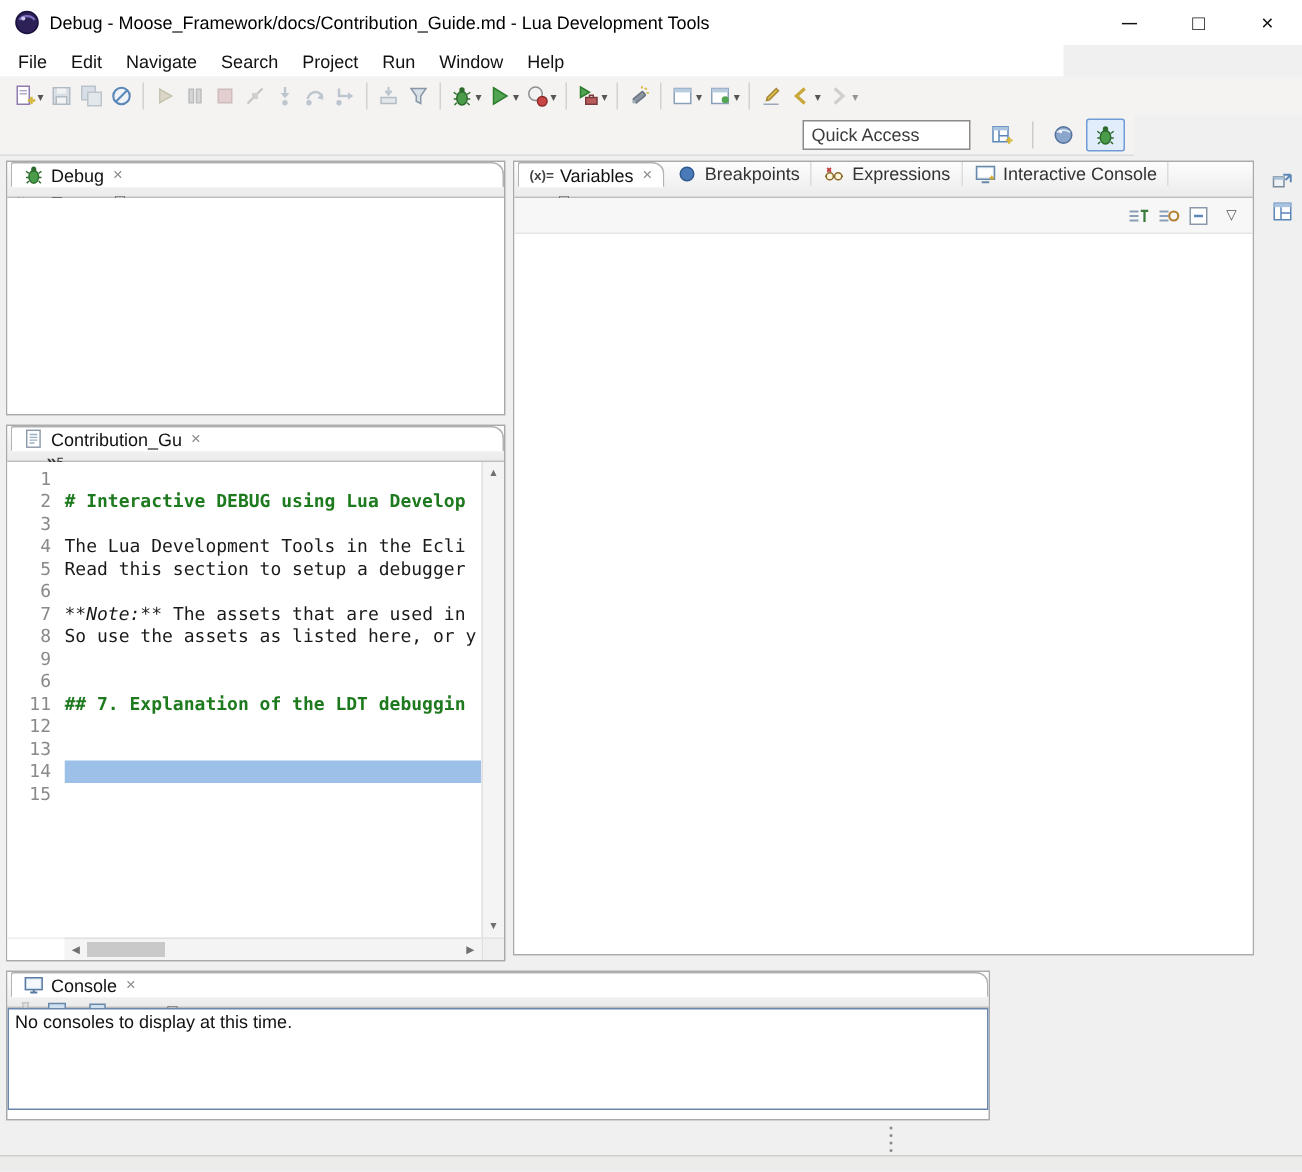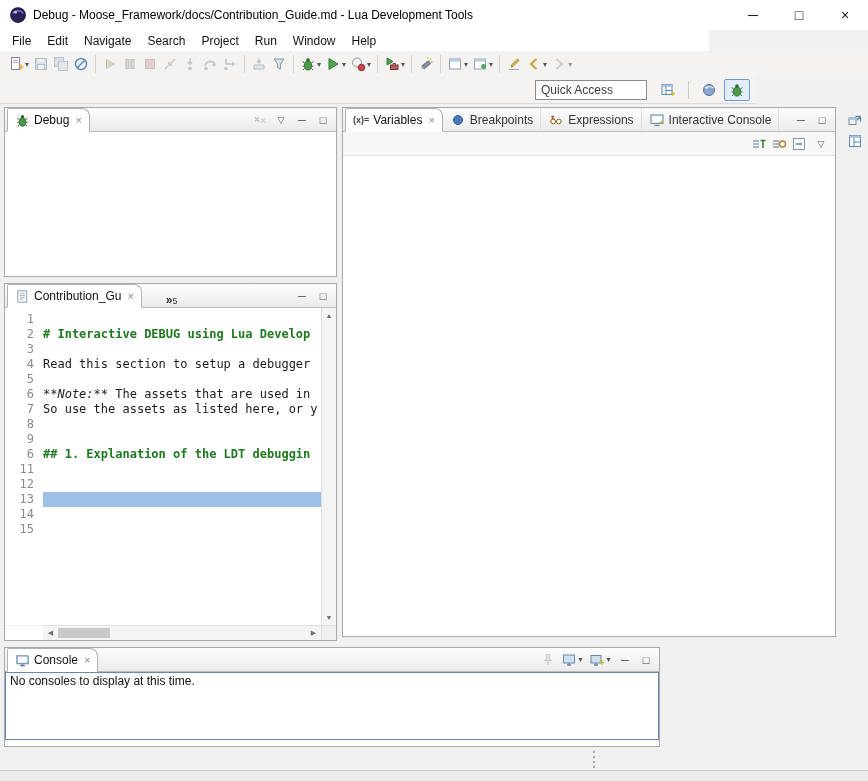--- a/index.html
+++ b/index.html
@@ -47,21 +47,21 @@
     display:flex;align-items:center;padding-left:5px;color:#3c3c3c;margin-right:8px;}
   .persp-group{display:flex;align-items:center;gap:2px;}
   .persp-btn{width:26px;height:22px;display:flex;align-items:center;justify-content:center;
     border:1px solid transparent;border-radius:2px;}
   .persp-btn.active{background:#e1edfb;border-color:#6f9bd6;}
   .qa-sep{width:1px;height:18px;background:#cccbca;margin:0 5px;}
 
   
   .panel{position:absolute;background:#fff;border:1px solid #a9a9a9;}
   .panel-header{height:24px;background:linear-gradient(#fdfdfd,#ebebeb);
-    border-bottom:1px solid #bdbdbd;display:flex;align-items:stretch;padding-left:2px;position:relative;}
+    border-bottom:1px solid #bdbdbd;display:flex;align-items:stretch;padding-left:2px;position:relative;flex-direction:column;}
   .tab{display:flex;align-items:center;gap:4px;padding:0 7px;color:#333;border-right:1px solid #dddcdb;}
   .tab.active{background:#fff;border:1px solid #b2b2b2;border-bottom:1px solid #fff;
     border-radius:2px 8px 0 0;margin-bottom:-1px;z-index:2;color:#111;}
   .tab-label{white-space:nowrap;}
   .tab-icon-text{font-size:9px;color:#444;font-weight:bold;}
   .tclose{font-size:11px;color:#888;margin-left:2px;}
   .spacer{flex:1;}
   .hdr-actions{display:flex;align-items:center;padding-right:3px;gap:1px;}
   .hbtn{width:20px;height:20px;display:flex;align-items:center;justify-content:center;
     color:#444;font-size:11px;border-radius:2px;}
@@ -546,27 +546,28 @@
           <div class="gut-num">11</div>
           <div class="gut-num">12</div>
           <div class="gut-num">13</div>
           <div class="gut-num">14</div>
           <div class="gut-num">15</div>
         </div>
       <div class="editor-content">
           <div class="code-line"></div>
           <div class="code-line"><span class="seg-h"># Interactive DEBUG using Lua Develop</span></div>
           <div class="code-line"></div>
+          <div class="code-line"><span class="seg-p">The Lua Development Tools in the Ecli</span></div>
           <div class="code-line"><span class="seg-p">Read this section to setup a debugger</span></div>
           <div class="code-line"></div>
           <div class="code-line"><span class="seg-i">**Note:**</span><span class="seg-p"> The assets that are used in</span></div>
           <div class="code-line"><span class="seg-p">So use the assets as listed here, or y</span></div>
           <div class="code-line"></div>
           <div class="code-line"></div>
-          <div class="code-line"><span class="seg-h">## 1. Explanation of the LDT debuggin</span></div>
+          <div class="code-line"><span class="seg-h">## 7. Explanation of the LDT debuggin</span></div>
           <div class="code-line"></div>
           <div class="code-line"></div>
           <div class="code-line cursor"></div>
         </div>
       <div class="vscroll">
         <div class="sarrow">▲</div>
         <div class="sarrow">▼</div>
       </div>
       <div class="hs-pad"></div>
       <div class="hscroll">

